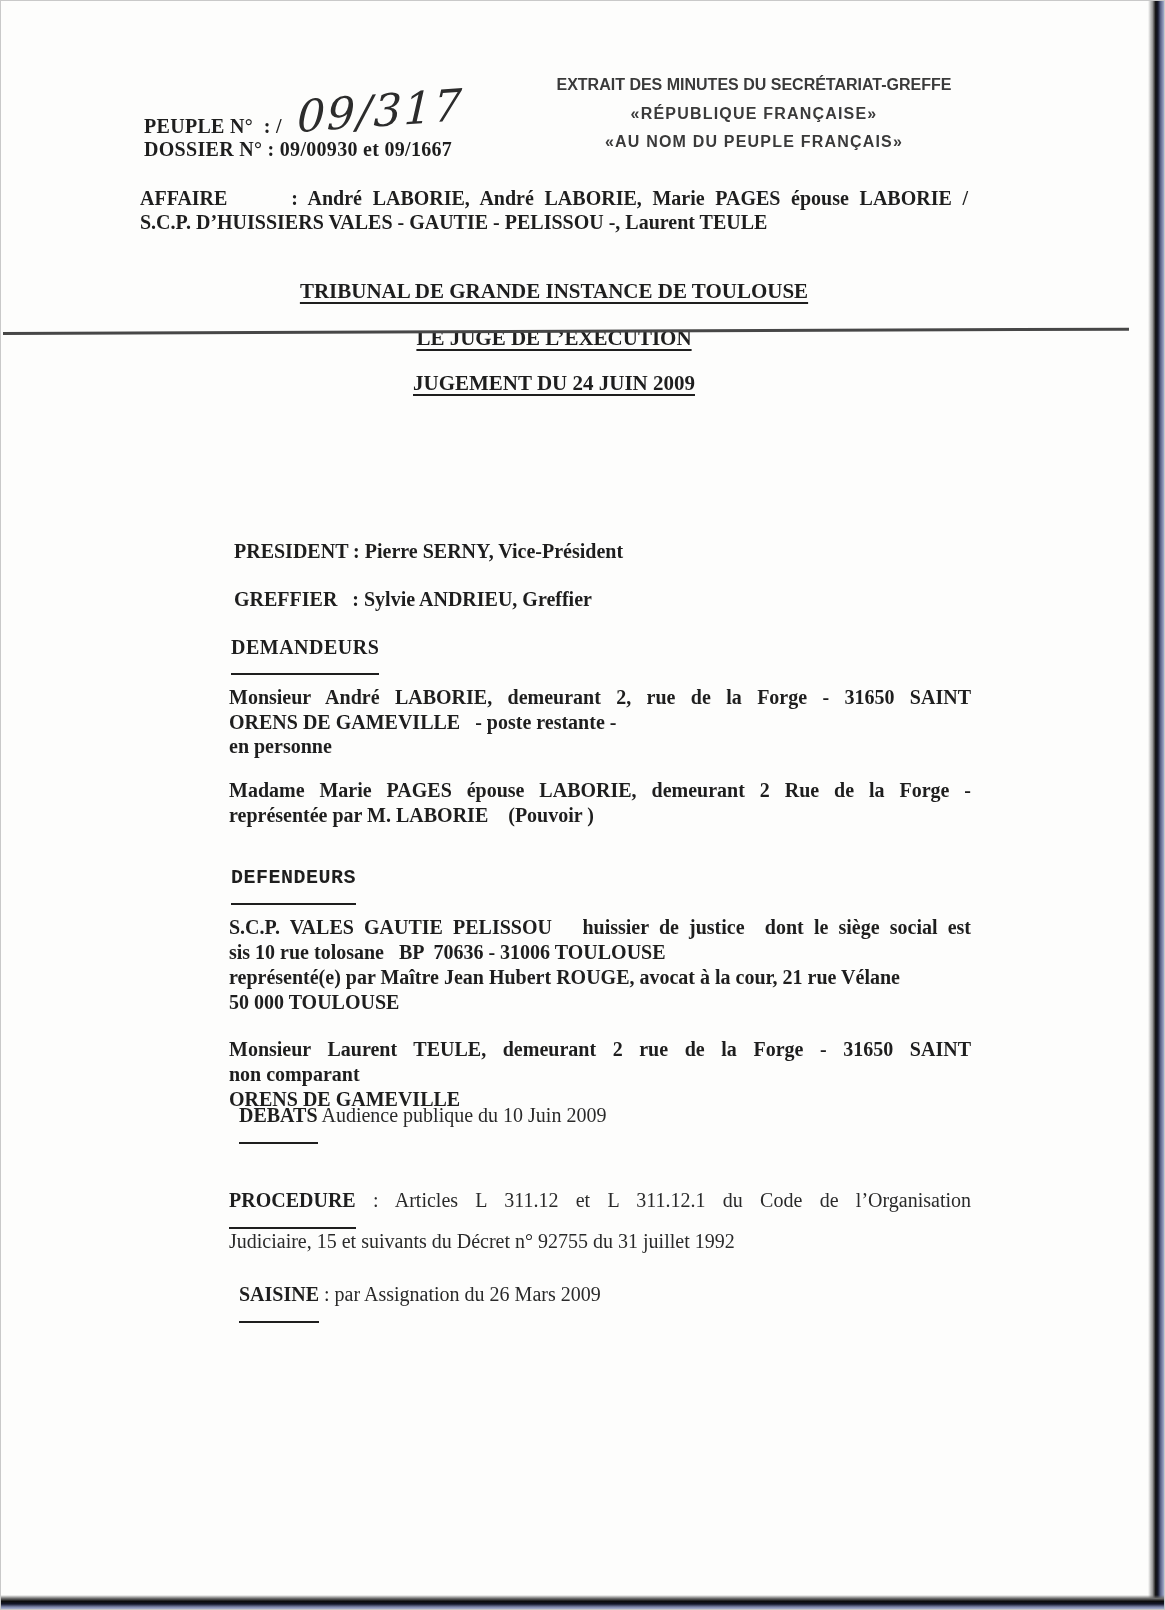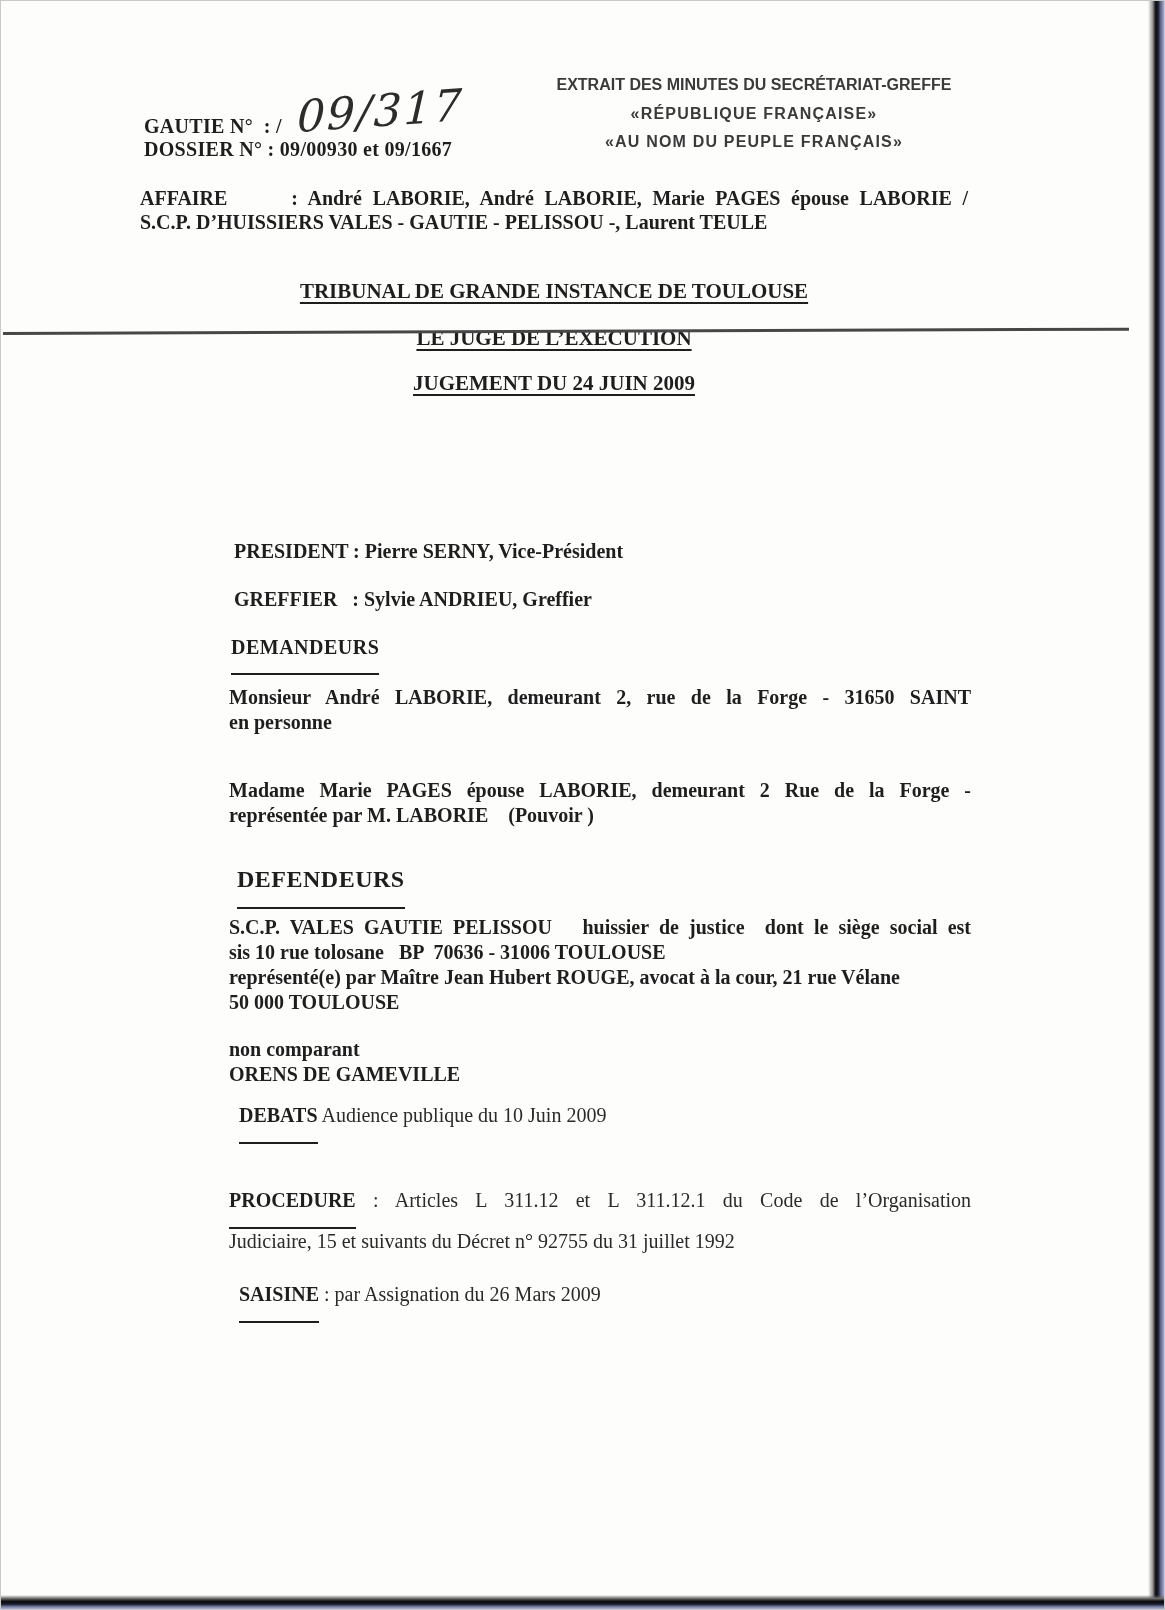--- a/index.html
+++ b/index.html
@@ -58,21 +58,21 @@
     left: 2px; top: 331px; width: 1126px; height: 2.5px;
     background: #474747;
     transform: rotate(-0.22deg);
     transform-origin: left center;
   }
   
   .president { left: 233px; top: 539px; font-size: 20px; font-weight: bold; }
   .greffier  { left: 233px; top: 587px; font-size: 20px; font-weight: bold; }
   
   .h-demandeurs { left: 230px; top: 635px; font-size: 20px; font-weight: bold; letter-spacing: 0.5px; }
-  .h-defendeurs { left: 236px; top: 865px; font-size: 24px; font-weight: bold; letter-spacing: 0.5px; }
+  .h-defendeurs { left: 230px; top: 865px; font-size: 20px; font-weight: bold; letter-spacing: 0.5px; font-family: Liberation Mono, monospace; }
   
   .para { left: 228px; width: 742px; font-size: 20px; line-height: 24.5px; font-weight: bold; }
   .p-d1 { top: 684px; }
   .p-d2 { top: 777px; }
   .p-scp { top: 914px; line-height: 25px; }
   .p-teule { top: 1036px; line-height: 25px; }
   
   .foot { left: 228px; width: 742px; font-size: 20px; line-height: 25px; font-weight: normal; color: #2a2a2a; }
   .f-debats { top: 1077px; }
   .f-procedure { top: 1187px; }
@@ -85,21 +85,21 @@
   }
   .edge-bottom {
     left: 0; bottom: 0; width: 100%; height: 14px;
     background: linear-gradient(to bottom, rgba(253,253,252,0) 0%, #6b6b6b 25%, #0c0c0c 45%, #14172a 64%, #7a82a6 85%, #aab2d0 100%);
   }
 </style>
 </head>
 <body>
 
 <div class="abs minute-block">
-  <div class="line">GAUTIE N°  : /</div>
+  <div class="line">PEUPLE N°  : /</div>
   <div class="line">DOSSIER N° : 09/00930 et 09/1667</div>
 </div>
 
 <div class="abs handwritten">09/317</div>
 
 <div class="abs stamp">
   <div class="line">EXTRAIT DES MINUTES DU SECRÉTARIAT-GREFFE</div>
   <div class="line wide">«RÉPUBLIQUE FRANÇAISE»</div>
   <div class="line wide">«AU NOM DU PEUPLE FRANÇAIS»</div>
 </div>
@@ -123,40 +123,42 @@
 
 <div class="abs president line">PRESIDENT : Pierre SERNY, Vice-Président</div>
 <div class="abs greffier line">GREFFIER   : Sylvie ANDRIEU, Greffier</div>
 
 <div class="abs h-demandeurs">
   <span class="hd">DEMANDEURS</span>
 </div>
 
 <div class="abs para p-d1">
   <div class="line just">Monsieur André LABORIE, demeurant 2, rue de la Forge - 31650 SAINT</div>
+  <div class="line">ORENS DE GAMEVILLE   - poste restante -</div>
   <div class="line">en personne</div>
 </div>
 
 <div class="abs para p-d2">
   <div class="line just">Madame Marie PAGES épouse LABORIE, demeurant 2 Rue de la Forge -</div>
   <div class="line">représentée par M. LABORIE    (Pouvoir )</div>
 </div>
 
 <div class="abs h-defendeurs">
   <span class="hd">DEFENDEURS</span>
 </div>
 
 <div class="abs para p-scp">
   <div class="line just">S.C.P. VALES GAUTIE PELISSOU   huissier de justice  dont le siège social est</div>
   <div class="line">sis 10 rue tolosane   BP  70636 - 31006 TOULOUSE</div>
   <div class="line">représenté(e) par Maître Jean Hubert ROUGE, avocat à la cour, 21 rue Vélane</div>
   <div class="line">50 000 TOULOUSE</div>
 </div>
 
 <div class="abs para p-teule">
+  <div class="line just">Monsieur Laurent TEULE, demeurant 2 rue de la Forge - 31650 SAINT</div>
   <div class="line">non comparant</div>
   <div class="line">ORENS DE GAMEVILLE</div>
 </div>
 
 <div class="abs foot f-debats line">
   <span class="lbl hd">DEBATS</span><span> Audience publique du 10 Juin 2009</span>
 </div>
 
 <div class="abs foot f-procedure">
   <div class="line just"><span class="lbl hd">PROCEDURE</span><span> : Articles L 311.12 et L 311.12.1 du Code de l’Organisation</span></div>

